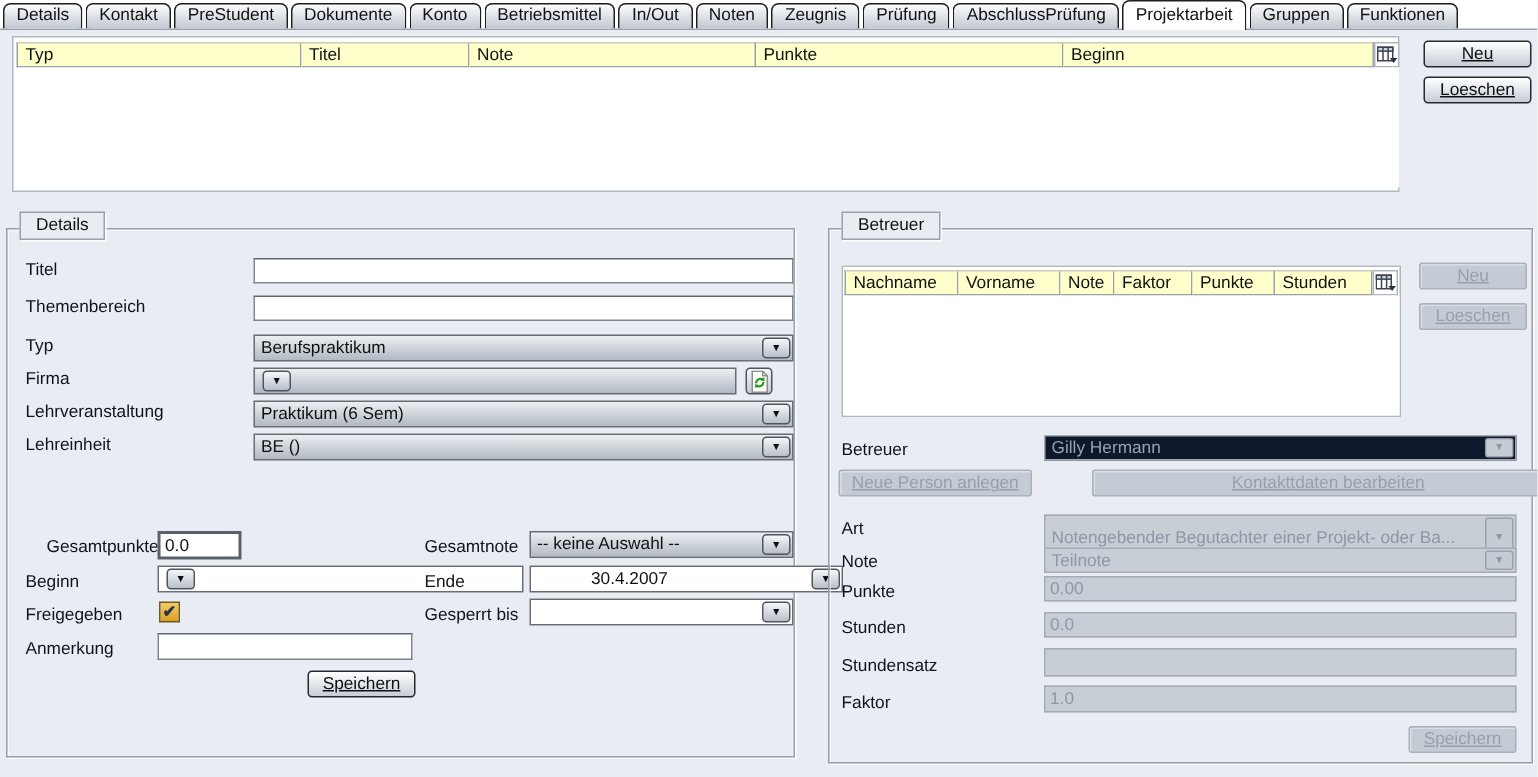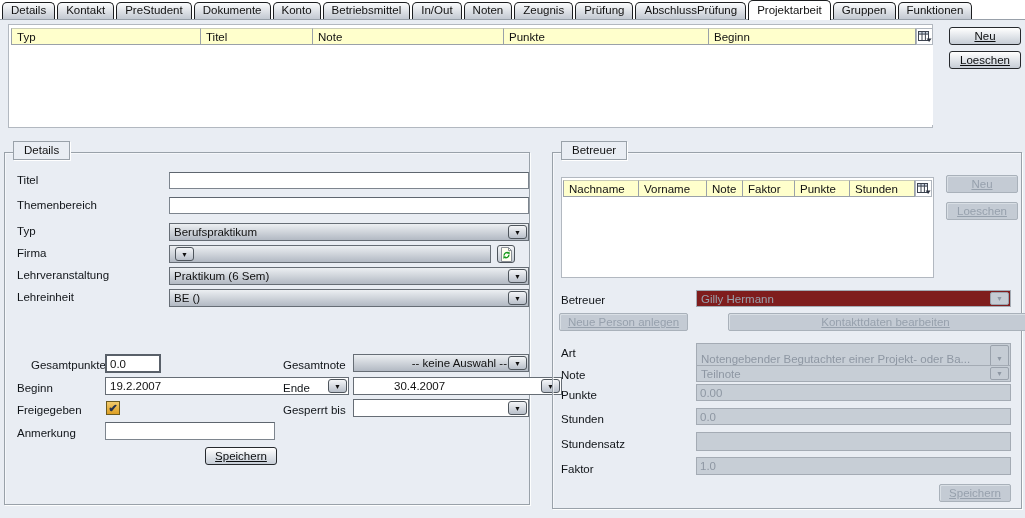--- a/index.html
+++ b/index.html
@@ -66,21 +66,21 @@
     border:1px solid #4e555c; border-radius:3px;
     background:linear-gradient(#f4f6f8,#b9c0ca);
     display:flex; align-items:center; justify-content:center;
     font-size:7px; color:#101010;
   }
   .combo.white { background:#fff; }
   .combo.off { background:#c7ced6; color:#8e97a3; border-color:#a4abb4; }
   .combo.off .arrowbtn, .combo.whiteoff .arrowbtn {
     background:#c5ccd4; border:1px solid #9aa2ac; border-radius:2px; color:#8e97a3;
   }
-  .combo.whiteoff { background:#7f1d1d; color:#99a1ac; border-color:#a4abb4; }
+  .combo.whiteoff { background:#0f172a; color:#99a1ac; border-color:#a4abb4; }
   .btn {
     position:absolute; box-sizing:border-box; border:1px solid #26292d; border-radius:3px;
     background:linear-gradient(#ffffff,#c6cdd6);
     font:11.5px "Liberation Sans", sans-serif; color:#0c0e10;
     display:flex; align-items:center; justify-content:center;
     white-space:nowrap; overflow:hidden; cursor:default; padding:0;text-decoration:underline;
   }
   .btn.off {
     border:1px solid #a9b1ba; border-radius:2px; background:#c4cbd4; color:#97a1ad;
     box-shadow:inset 1px 1px 0 #d9dfe5;
@@ -180,28 +180,27 @@
     <span class="lbl" style="left:12px; top:138px;">Lehreinheit</span>
     <div class="combo" style="left:164px; top:136px; width:360px; height:18px;">
       <span class="val">BE ()</span>
       <span class="arrowbtn">▼</span>
     </div>
 
     <span class="lbl" style="left:12px; top:206px;margin-left:14px;">Gesamtpunkte</span>
     <input class="tf strong" style="left: 100px; top: 201px; width: 56px; height: 19px;" value="0.0">
 
     <span class="lbl" style="left:278px; top:206px;">Gesamtnote</span>
-    <div class="combo" style="left:348px; top:201px; width:176px; height:18px;text-align:right;">
+    <div class="combo" style="left:348px; top:201px; width:176px; height:18px;">
       <span class="val">-- keine Auswahl --</span>
       <span class="arrowbtn">▼</span>
     </div>
 
     <span class="lbl" style="left:12px; top:229px;">Beginn</span>
     <div class="combo white" style="left:100px; top:224px; width:244px; height:18px;">
-      <span class="val">19.2.2007</span>
       <span class="arrowbtn">▼</span>
     </div>
 
     <span class="lbl" style="left:278px; top:229px;">Ende</span>
     <div class="combo white" style="left:348px; top:224px; width:209px; height:18px;padding-left:40px;">
       <span class="val">30.4.2007</span>
       <span class="arrowbtn">▼</span>
     </div>
 
     <span class="lbl" style="left:12px; top:251px;">Freigegeben</span>

